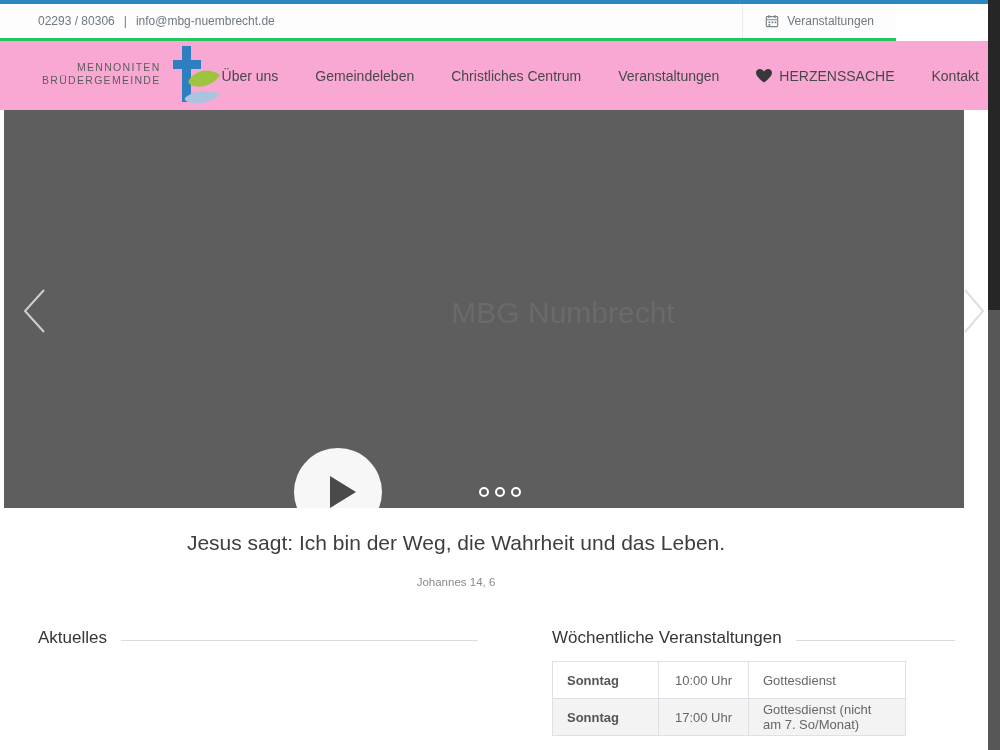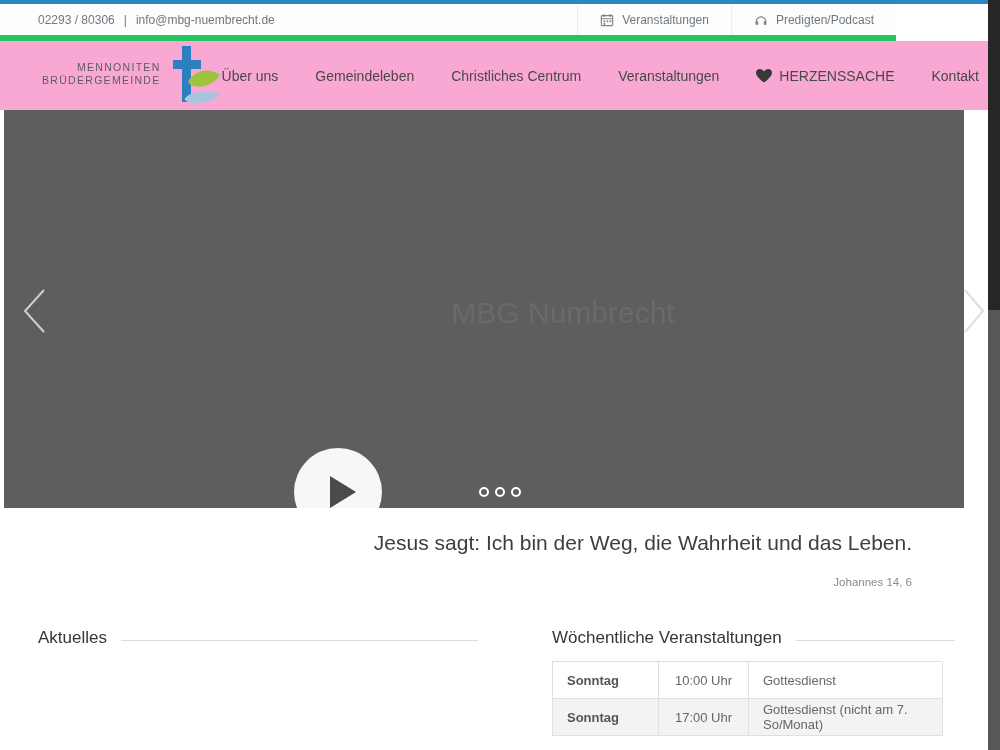--- a/index.html
+++ b/index.html
@@ -11,21 +11,21 @@
 
   
   .scrollbar { position:absolute; right:0; top:0; width:12px; height:750px; background:#575757; z-index:60; }
   .scrollbar-thumb { position:absolute; top:0; left:0; width:12px; height:310px; background:#262626; }
 
   
   .topstrip { position:absolute; top:0; left:0; width:988px; height:4px; background:#2b87c2; }
 
   
   .topbar { position:absolute; top:4px; left:0; width:896px; height:37px; background:#fdfdfd;
-            border-bottom:6px solid #22c55e; display:flex; align-items:center; justify-content:space-between; }
+            border-bottom:3px solid #22c55e; display:flex; align-items:center; justify-content:space-between; }
   .topbar-left { padding-left:38px; font-size:12px; color:#6e7880; display:flex; gap:9px; align-items:center; }
   .topbar-right { display:flex; height:100%; align-items:stretch; }
   .topbar-link { display:flex; align-items:center; gap:8px; padding:0 22px;
                  border-left:1px solid #ececec; font-size:12px; color:#6e7880; cursor:pointer; }
 
   
   .navbar { position:absolute; top:41px; left:0; width:988px; height:69px; background:#f9a8d4;
             display:flex; align-items:center; justify-content:space-between; }
   .logo { display:flex; align-items:flex-start; margin-left:42px; cursor:pointer; }
   .logo-text { text-align:right; font-size:10.5px; letter-spacing:1.3px; color:#5d5d5d;
@@ -40,33 +40,33 @@
   .chev-left { position:absolute; left:16px; top:178px; cursor:pointer; }
   .chev-right { position:absolute; left:962px; top:288px; z-index:10; cursor:pointer; }
   .play-button { position:absolute; left:290px; top:338px; width:88px; height:88px; border-radius:50%;
                  background:#f7f7f7; display:flex; align-items:center; justify-content:center; cursor:pointer; }
   .play-triangle { width:0; height:0; border-left:26px solid #4a4a4a;
                    border-top:16px solid transparent; border-bottom:16px solid transparent; margin-left:9px; }
   .dots { position:absolute; left:475px; top:377px; display:flex; gap:6px; }
   .dot { width:10px; height:10px; border-radius:50%; border:2px solid #ffffff; background:transparent; cursor:pointer; }
 
   
-  .quote-section { position:absolute; top:508px; left:0; width:912px; text-align:right; }
+  .quote-section { position:absolute; top:508px; left:0; width:912px; text-align:center; }
   .quote-text { margin-top:23px; font-size:21px; color:#3e3e3e; }
   .quote-ref { margin-top:21px; font-size:11.5px; color:#8a8a8a; }
 
   
   .sections { position:absolute; top:628px; left:0; width:988px; height:122px; }
   .col-left { position:absolute; left:38px; top:0; width:440px; }
   .col-right { position:absolute; left:515px; top:0; width:440px;padding-left:37px; }
   .sec-head { display:flex; align-items:center; gap:14px; }
   .sec-title { font-size:17px; font-weight:400; color:#363636; margin:0; white-space:nowrap; }
   .sec-rule { flex:1; height:1px; background:#dcdcdc; margin-top:4px; }
 
-  .events-table { width:391px; border-collapse:collapse; margin-top:13px; font-size:13px; color:#666; }
+  .events-table { width:354px; border-collapse:collapse; margin-top:13px; font-size:13px; color:#666; }
   .events-table td { border:1px solid #dde1e6; height:37px; padding:0 14px; background:#ffffff; }
   .events-table tr:nth-child(2) td { background:#f3f3f3; }
   td.cell-day { width:106px; font-weight:bold; color:#555; }
   td.cell-time { width:90px; text-align:center; }
 
   svg { display:block; }
 </style>
 </head>
 <body>
 
@@ -87,30 +87,20 @@
           <line x1="11.5" y1="1" x2="11.5" y2="4.5" stroke="#7a848c" stroke-width="1.3"></line>
           <line x1="1.5" y1="6.5" x2="14.5" y2="6.5" stroke="#7a848c" stroke-width="1.1"></line>
           <rect x="4" y="8.5" width="2" height="2" fill="#7a848c"></rect>
           <rect x="7.5" y="8.5" width="2" height="2" fill="#7a848c"></rect>
           <rect x="11" y="8.5" width="2" height="2" fill="#7a848c"></rect>
           <rect x="4" y="11.5" width="2" height="2" fill="#7a848c"></rect>
         </svg>
       </span>
       <span>Veranstaltungen</span>
     </div>
-    <div class="topbar-link">
-      <span>
-        <svg width="14" height="14" viewBox="0 0 16 16">
-          <path d="M2.5 10 A5.5 5.5 0 0 1 13.5 10" fill="none" stroke="#7a848c" stroke-width="1.4"></path>
-          <rect x="1.8" y="9.2" width="3" height="4.6" rx="1.4" fill="#7a848c"></rect>
-          <rect x="11.2" y="9.2" width="3" height="4.6" rx="1.4" fill="#7a848c"></rect>
-        </svg>
-      </span>
-      <span>Predigten/Podcast</span>
-    </div>
   </div>
 </div>
 
 <div class="navbar">
   <div class="logo">
     <div class="logo-text">
       <div>MENNONITEN</div>
       <div>BRÜDERGEMEINDE</div>
     </div>
     <span>

